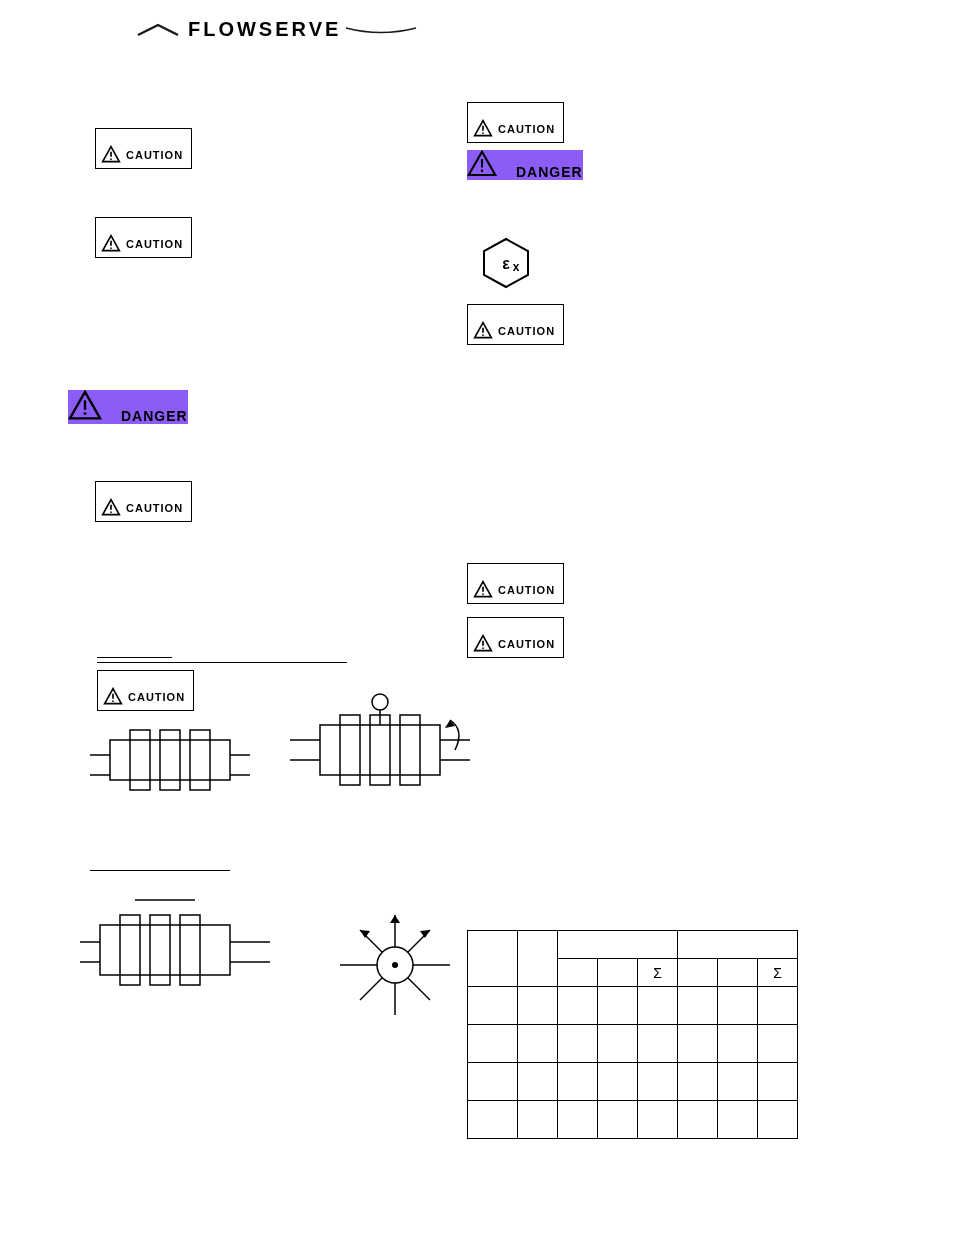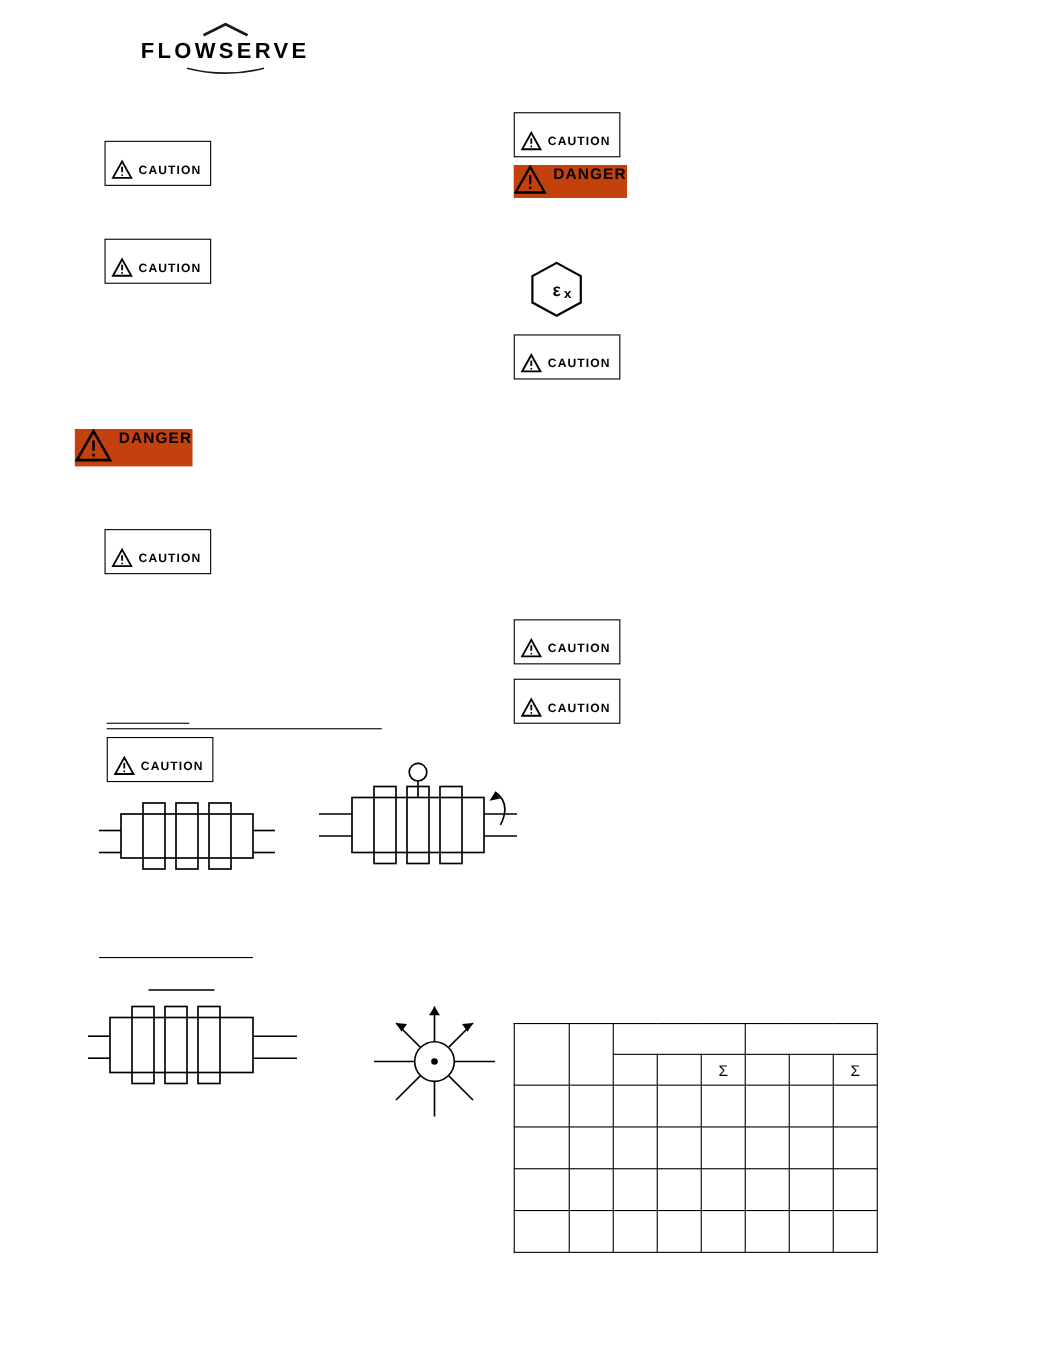--- a/index.html
+++ b/index.html
@@ -11,21 +11,21 @@
       position: relative;
       overflow-x: hidden;
     }
 
     
     .logo-area {
       position: absolute;
       top: 20px;
       left: 130px;
       display: flex;
-      flex-direction: column;
+      flex-direction: row;
       align-items: center;
     }
 
     
     .caution-badge {
       display: inline-flex;
       align-items: center;
       border: 1.5px solid #000;
       padding: 16px 8px 3px 5px;
       gap: 5px;
@@ -38,23 +38,23 @@
     .caution-badge .badge-label {
       font-size: 11px;
       font-weight: 700;
       letter-spacing: 1px;
       color: #000;
     }
 
     
     .danger-badge {
       display: inline-flex;
-      align-items: flex-start;
-      gap: 6px;
-      background: #c2410c;
+      align-items: flex-end;
+      gap: 19px;
+      background: #8b5cf6;
     }
     .danger-badge .badge-icon {
       width: 30px;
       height: 30px;
     }
     .danger-badge .badge-label {
       font-size: 13px;
       font-weight: 900;
       letter-spacing: 1px;
       color: #000;

